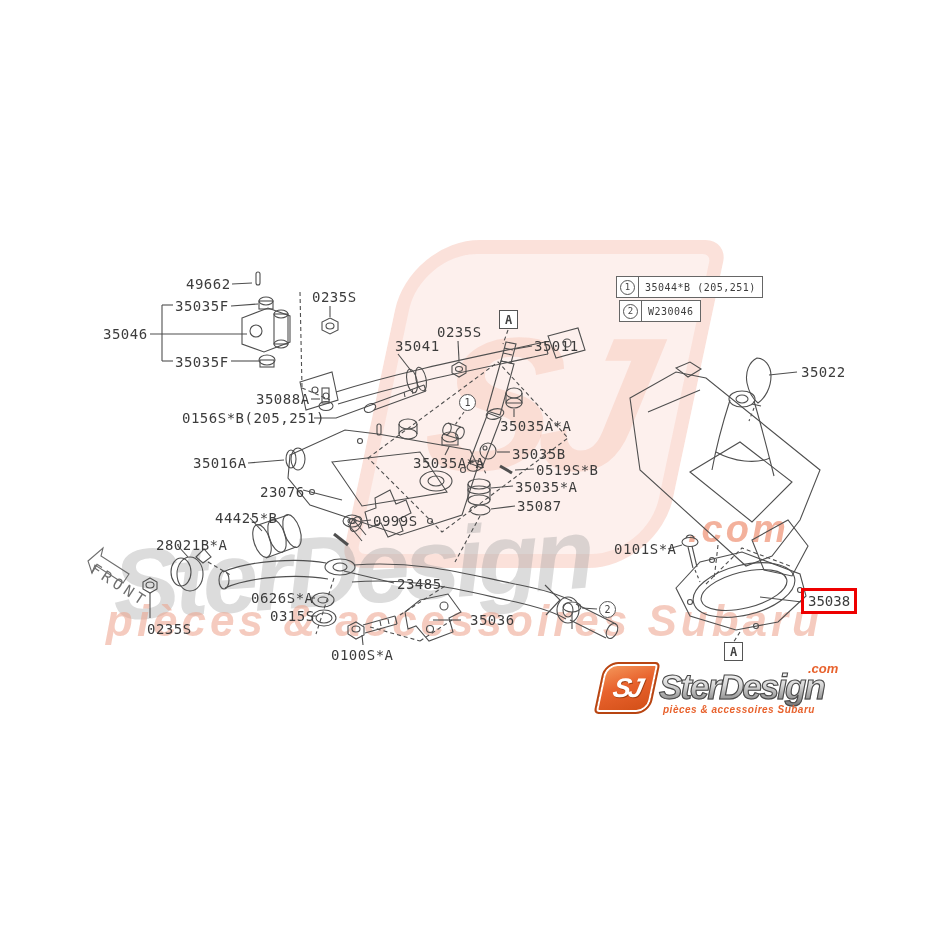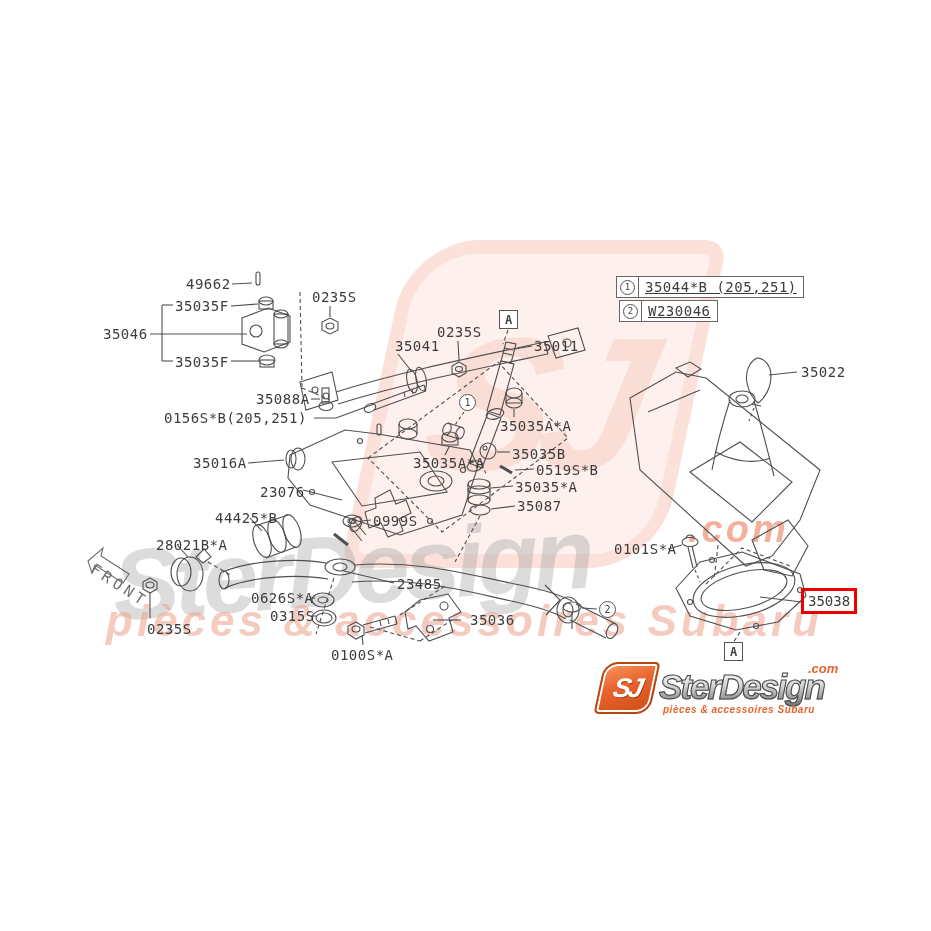--- a/index.html
+++ b/index.html
@@ -32,22 +32,22 @@
        background:#fff;display:flex;align-items:center;justify-content:center;
        font-size:10px;color:#444;z-index:5;}
   
   .legend-row{position:absolute;display:flex;align-items:stretch;border:1px solid #666;
        background:#fff;z-index:5;height:20px;}
   .legend-num{width:21px;border-right:1px solid #666;display:flex;align-items:center;
        justify-content:center;}
   .legend-num i{width:13px;height:13px;border:1.2px solid #555;border-radius:50%;
        font-style:normal;display:flex;align-items:center;justify-content:center;
        font-size:9px;color:#444;}
-  .legend-text{display:flex;align-items:center;padding:0 6px;font-size:14px;
-       color:#3c3c3c;letter-spacing:0.5px;text-decoration:underline;}
+  .legend-text{display:flex;align-items:center;padding:0 6px;font-size:10px;
+       color:#3c3c3c;letter-spacing:0.5px;}
   
   #front-label{position:absolute;left:97px;top:560px;font-size:15px;color:#6e6e6e;
        letter-spacing:4px;transform:rotate(33deg);transform-origin:left top;z-index:5;}
   
   #logo{position:absolute;left:597px;top:659px;width:255px;height:62px;z-index:7;}
   #logo-emblem{position:absolute;left:2px;top:3px;width:52px;height:48px;
        background:linear-gradient(160deg,#f59a5d 0%,#e8622d 45%,#d14e16 100%);
        border:2px solid #b84512;border-radius:14px 5px 14px 5px;transform:skewX(-12deg);
        box-shadow:inset 0 0 0 2px #ffffff;display:flex;align-items:center;justify-content:center;}
   #logo-emblem span{font-family:"Liberation Sans",sans-serif;font-style:italic;font-weight:900;
@@ -319,21 +319,21 @@
 
   <span class="lbl" style="left:186px;top:277px">49662</span>
   <span class="lbl" style="left:175px;top:299px">35035F</span>
   <span class="lbl" style="left:103px;top:327px">35046</span>
   <span class="lbl" style="left:175px;top:355px">35035F</span>
   <span class="lbl" style="left:312px;top:290px">0235S</span>
   <span class="lbl" style="left:395px;top:339px">35041</span>
   <span class="lbl" style="left:437px;top:325px">0235S</span>
   <span class="lbl" style="left:534px;top:339px">35011</span>
   <span class="lbl" style="left:256px;top:392px">35088A</span>
-  <span class="lbl" style="left:164px;top:411px">0156S*B(205,251)</span>
+  <span class="lbl" style="left:182px;top:411px">0156S*B(205,251)</span>
   <span class="lbl" style="left:500px;top:419px">35035A*A</span>
   <span class="lbl" style="left:193px;top:456px">35016A</span>
   <span class="lbl" style="left:413px;top:456px">35035A*A</span>
   <span class="lbl" style="left:512px;top:447px">35035B</span>
   <span class="lbl" style="left:536px;top:463px">0519S*B</span>
   <span class="lbl" style="left:260px;top:485px">23076</span>
   <span class="lbl" style="left:515px;top:480px">35035*A</span>
   <span class="lbl" style="left:517px;top:499px">35087</span>
   <span class="lbl" style="left:215px;top:511px">44425*B</span>
   <span class="lbl" style="left:373px;top:514px">0999S</span>

